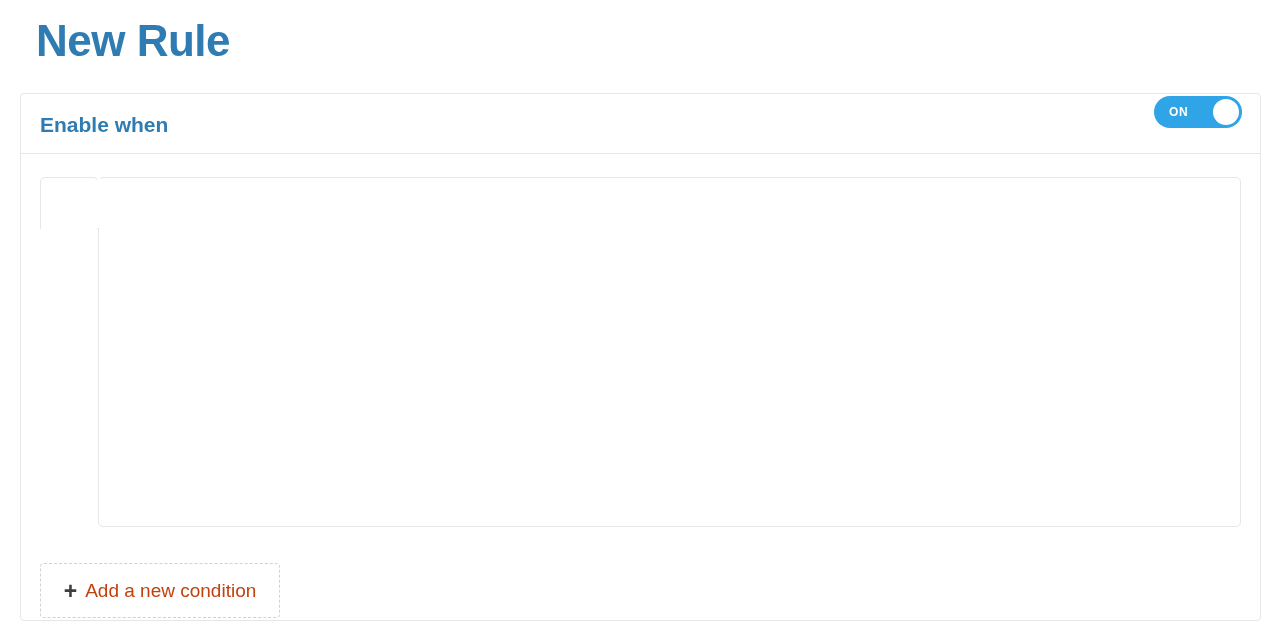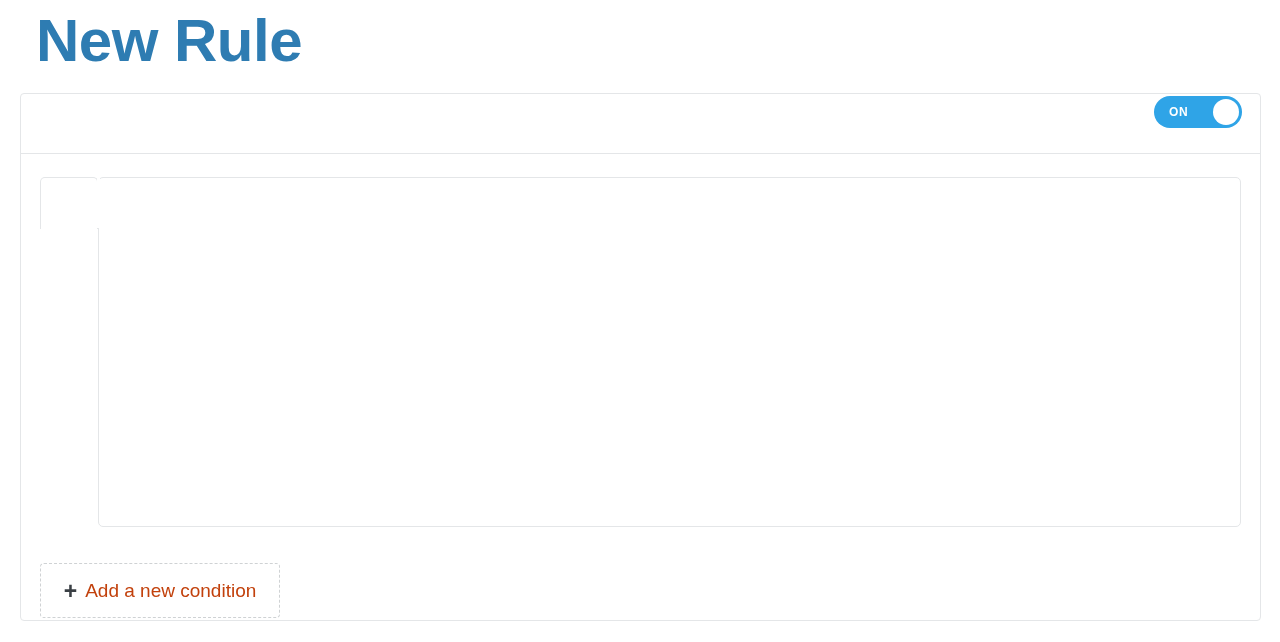--- a/index.html
+++ b/index.html
@@ -19,21 +19,21 @@
     height: 642px;
     background: #ffffff;
     overflow: hidden;
   }
 
   
   .page-title {
     position: absolute;
     left: 36px;
     top: 12px;
-    font-size: 60px;
+    font-size: 44px;
     font-weight: bold;
     color: #2e7cb2;
     letter-spacing: -0.5px;
     line-height: 58px;
     margin: 0;
   }
 
   
   .panel {
     position: absolute;
@@ -354,20 +354,21 @@
 </head>
 <body>
 
 <div class="page">
 
   <h1 class="page-title">New Rule</h1>
 
   <div class="panel">
 
     <div class="panel-header">
+      <div class="panel-header-title">Enable when</div>
 
       <button class="toggle">
         <span class="toggle-label">ON</span>
         <span class="toggle-knob"></span>
       </button>
     </div>
 
     <div class="panel-body">
 
       <div class="condition">

